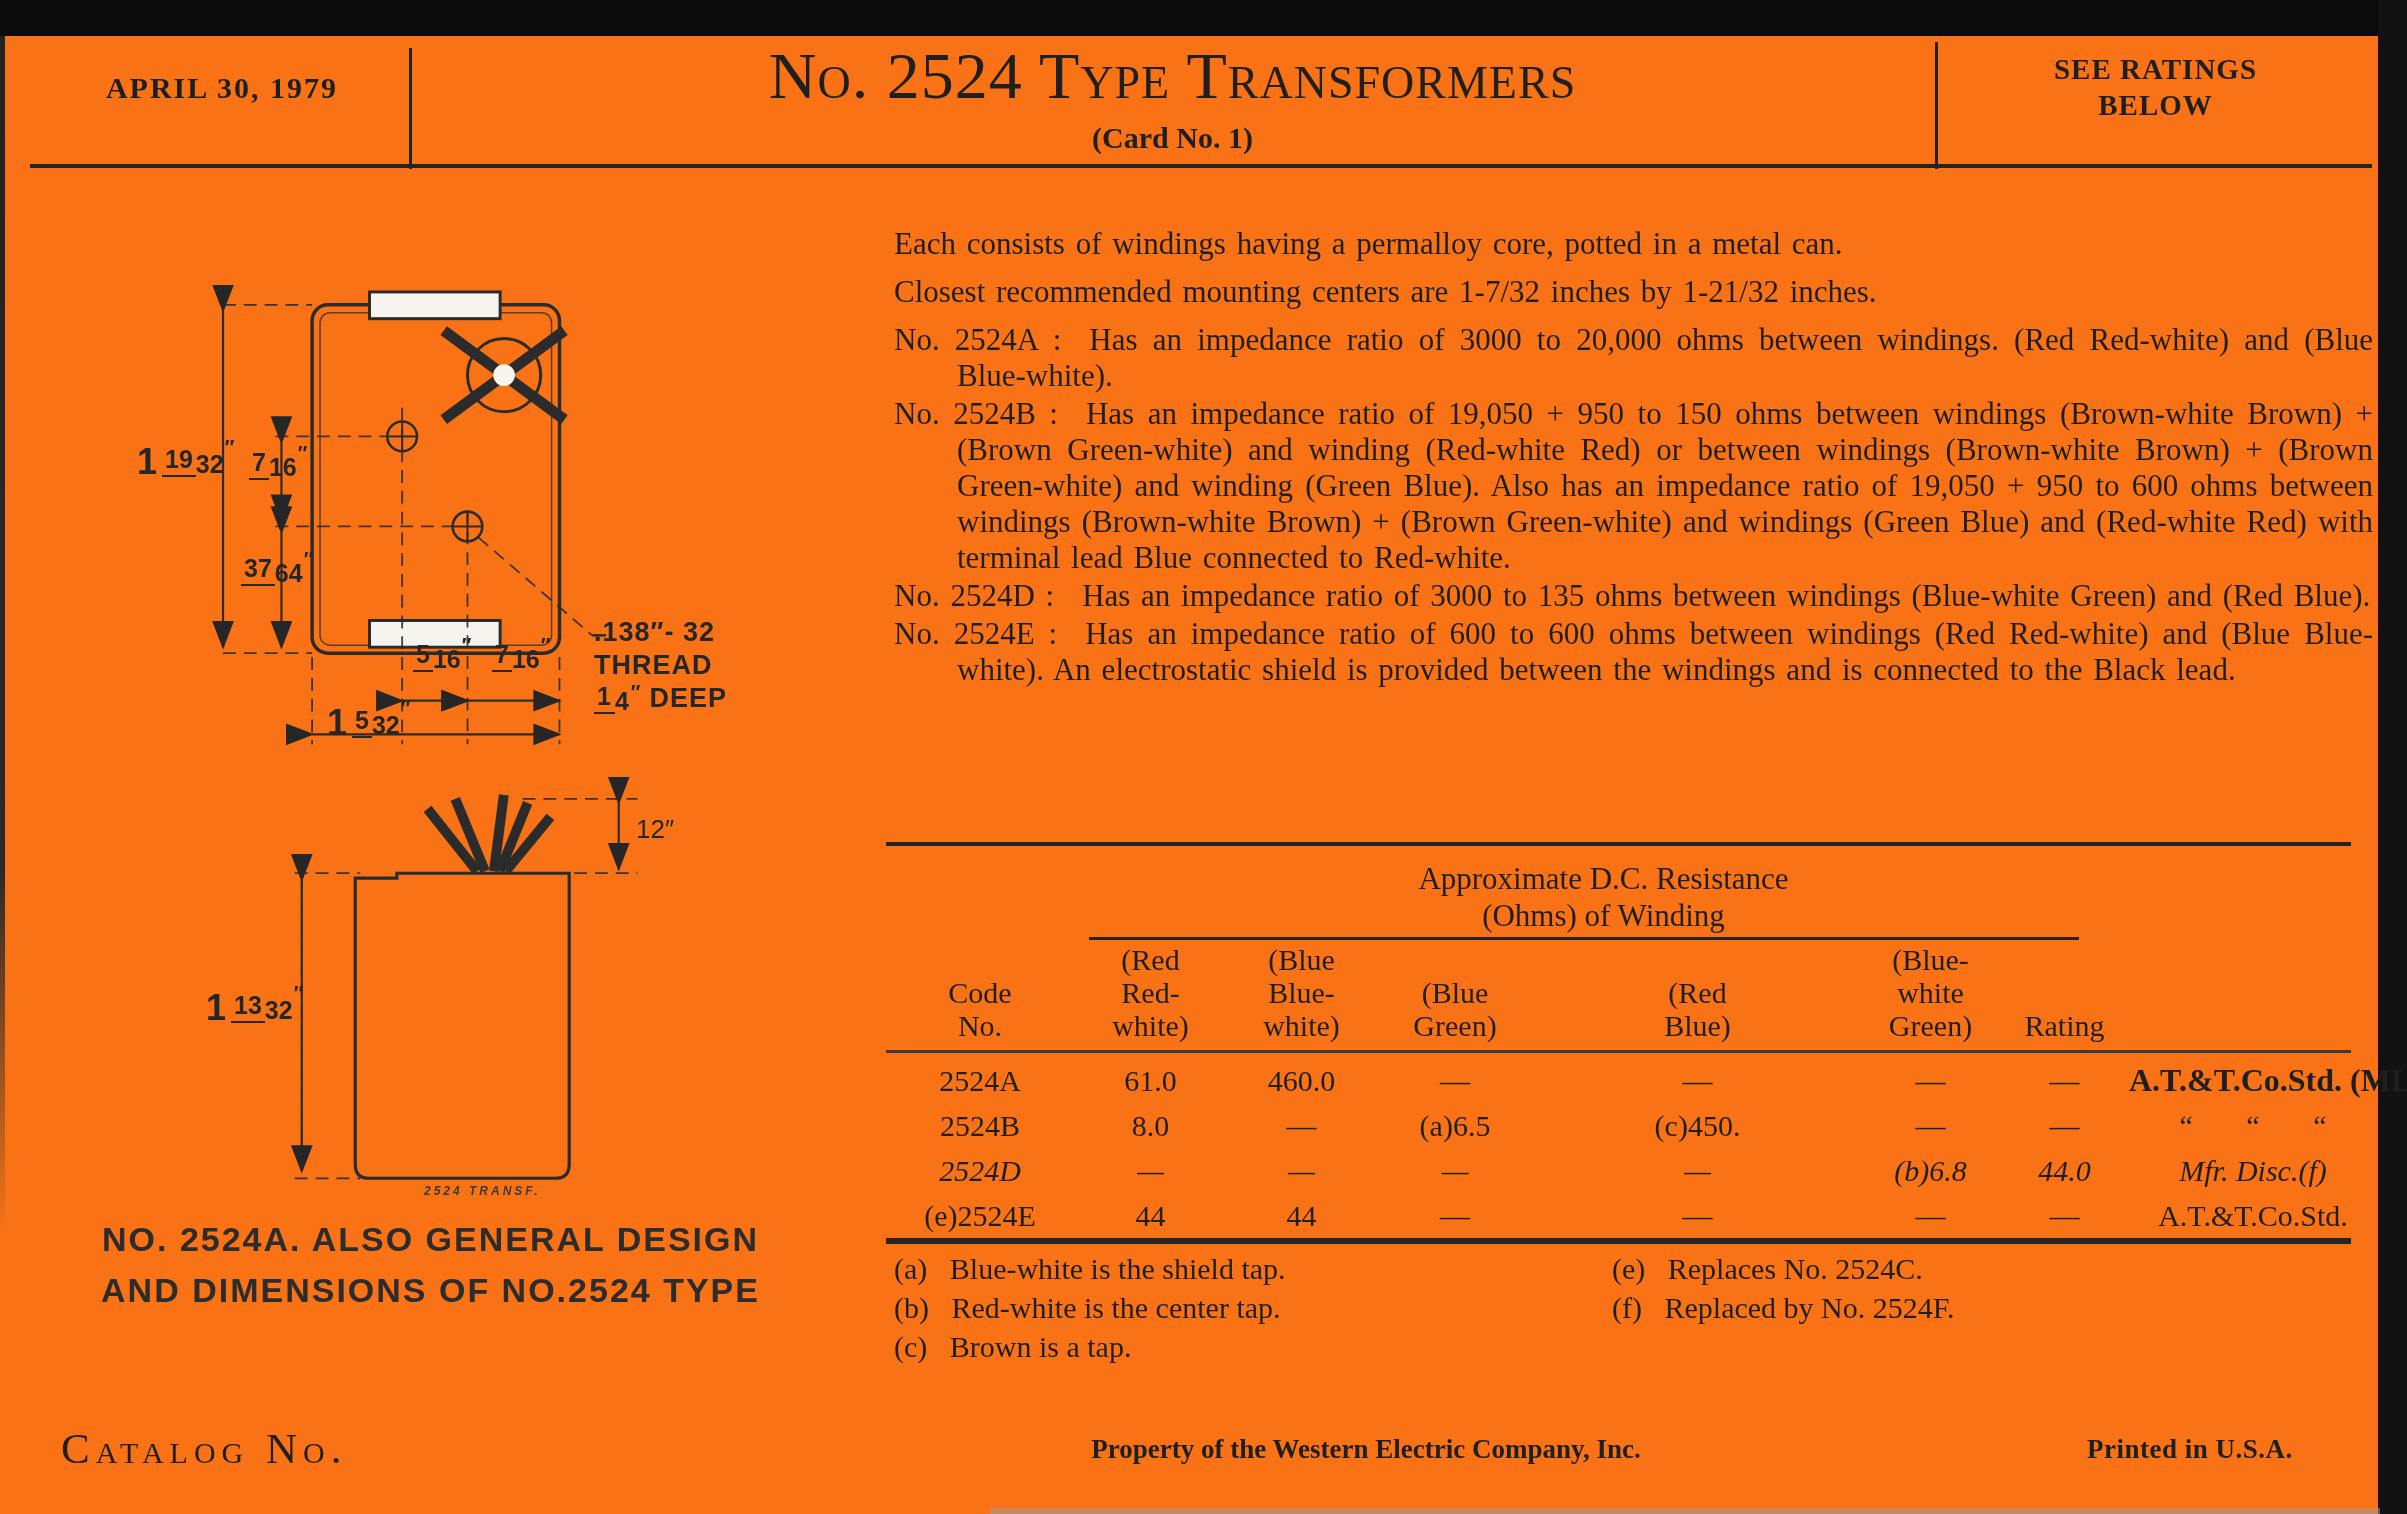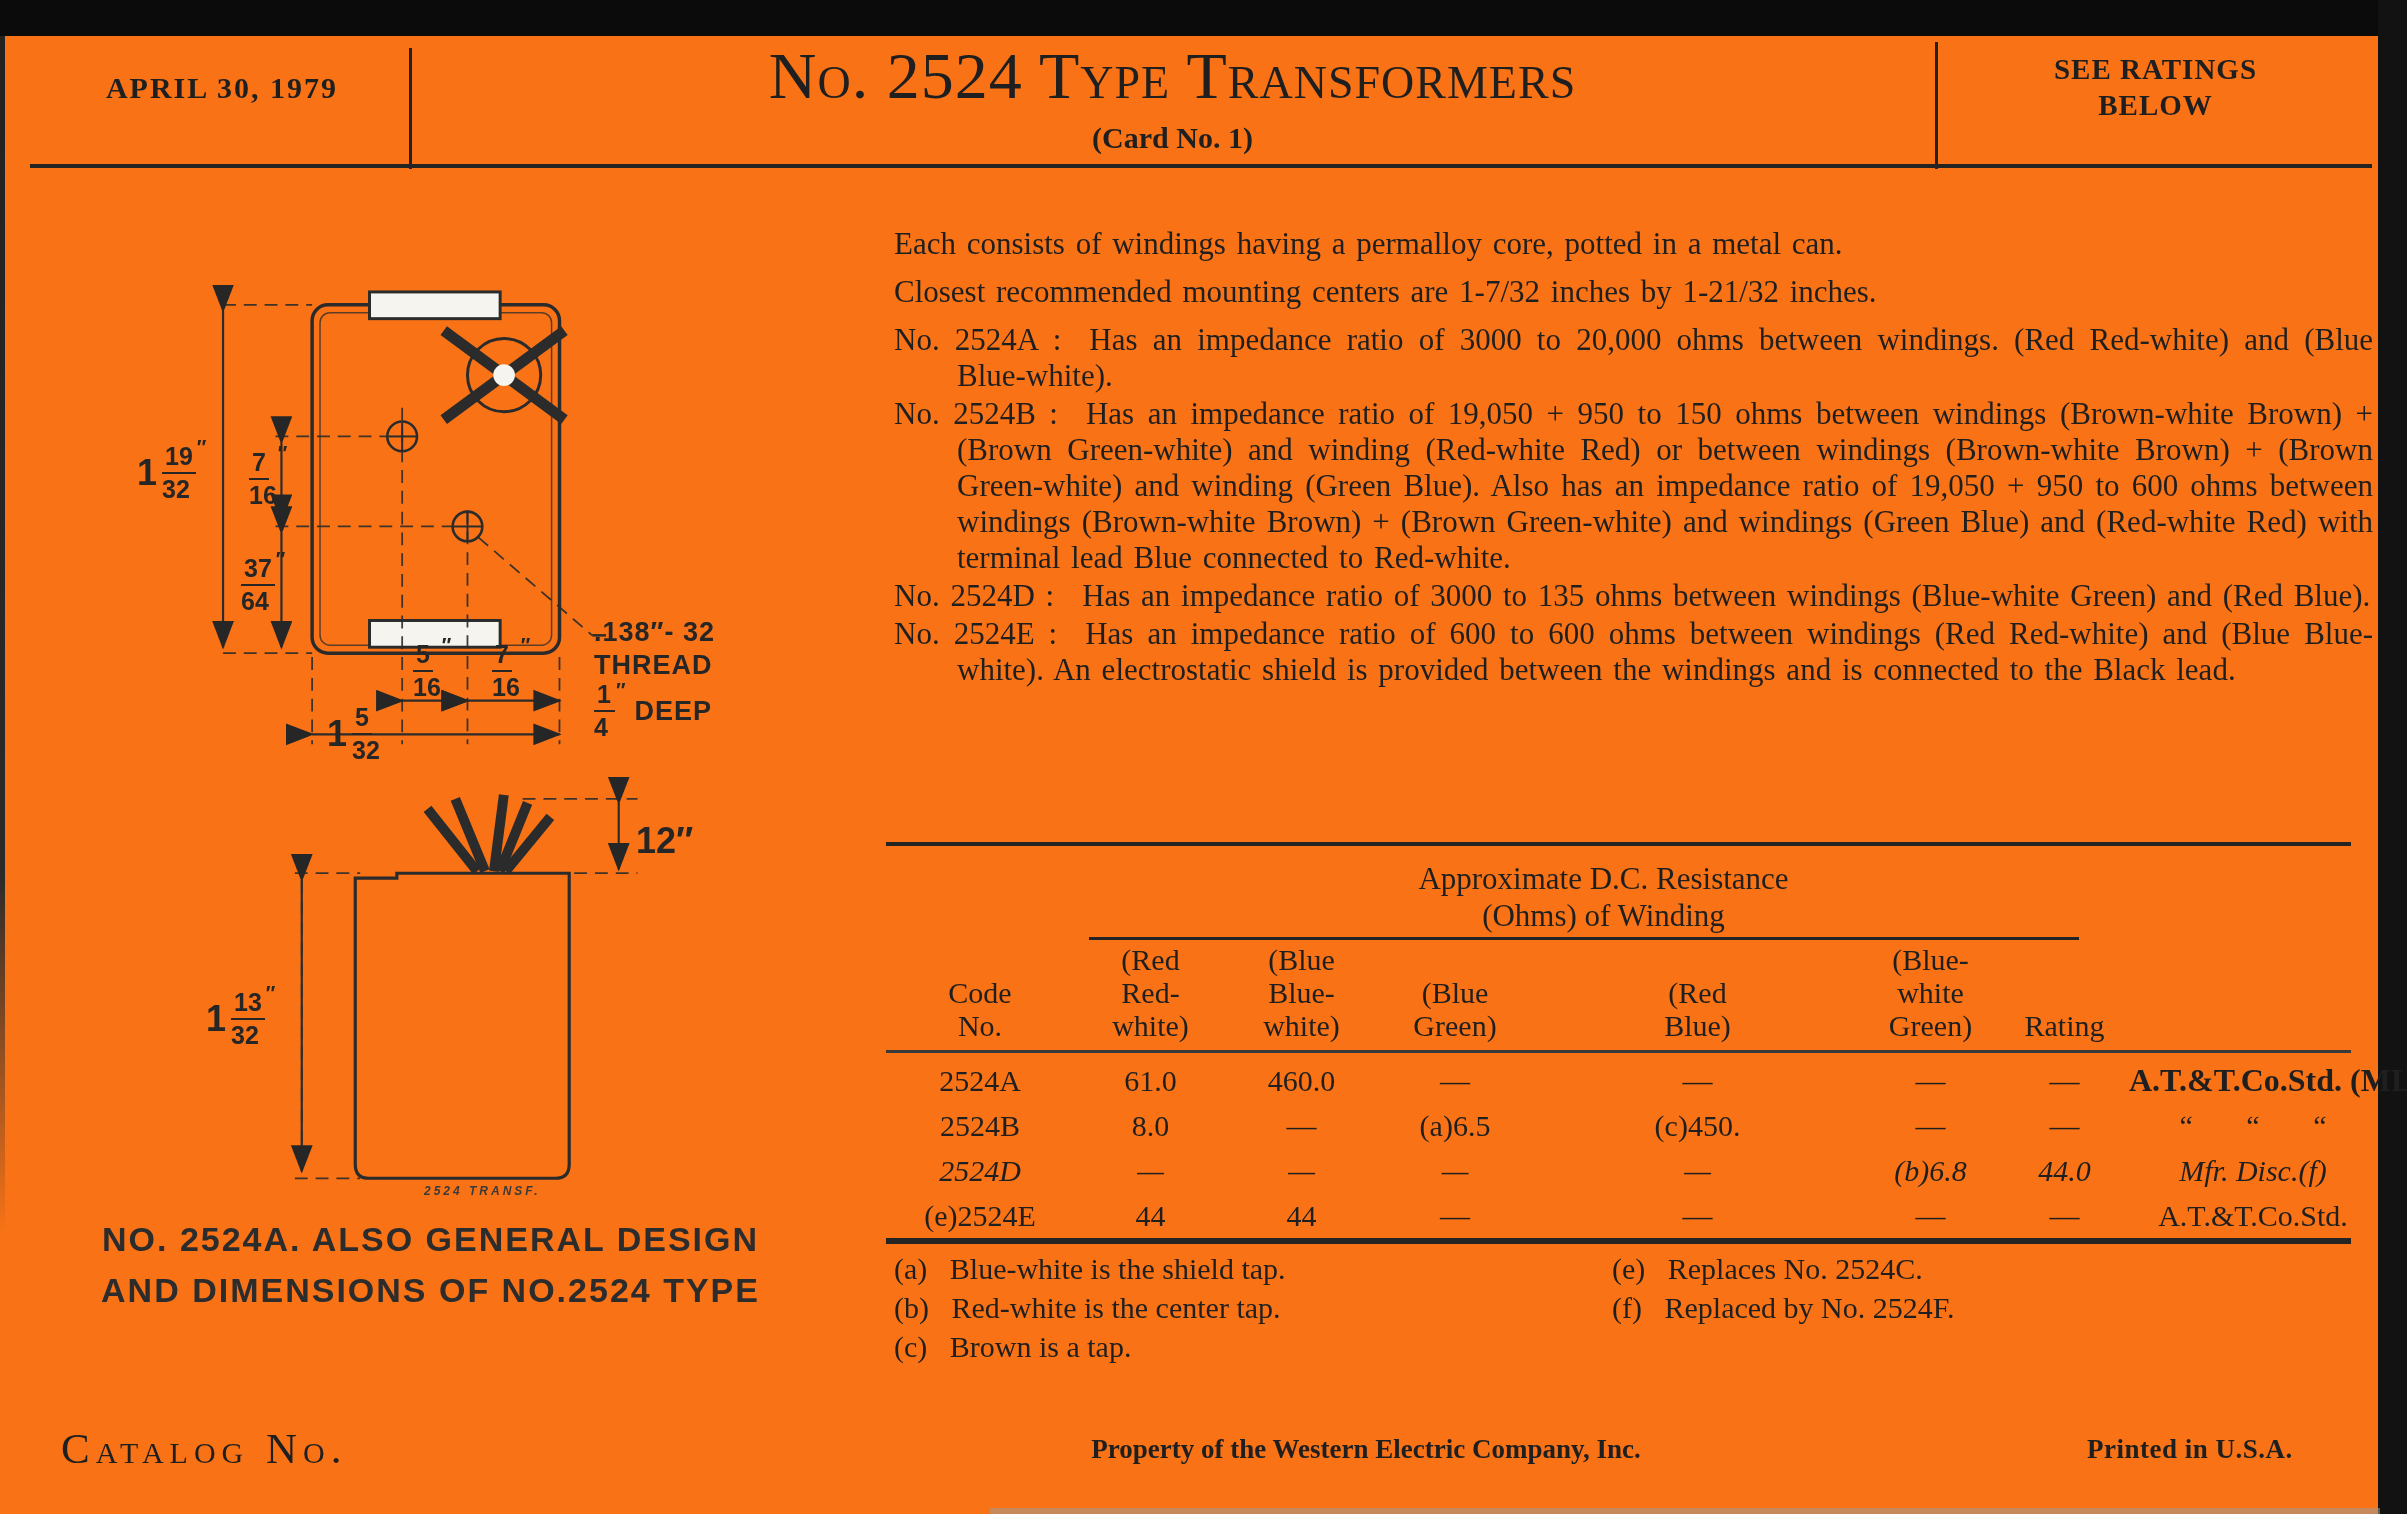--- a/index.html
+++ b/index.html
@@ -56,26 +56,26 @@
   .ftr-catalog{position:absolute;left:61px;top:1424px;font-variant:small-caps;font-size:43px;
                letter-spacing:6px;}
   .ftr-prop{position:absolute;left:891px;top:1434px;width:950px;text-align:center;
             font-weight:bold;font-size:27px;}
   .ftr-printed{position:absolute;left:2087px;top:1434px;font-size:27px;font-weight:bold;letter-spacing:0.5px;}
   
   svg{position:absolute;overflow:visible;}
   .dwg-label{position:absolute;font-family:"Liberation Sans", sans-serif;color:#262626;}
   .frac{display:inline-flex;align-items:center;}
   .frac .whole{font-size:36px;margin-right:5px;line-height:1;}
-  .frac .fr{display:inline-flex;flex-direction:column;align-items:flex-start;line-height:1;}
+  .frac .fr{display:inline-flex;flex-direction:row;align-items:flex-end;line-height:1;}
   .frac .num{font-size:25px;padding:0 3px 3px 3px;border-bottom:2.5px solid #262626;font-weight:bold;}
   .frac .den{font-size:25px;padding-top:3px;font-weight:bold;}
   .frac .whole, .frac .num, .frac .den{font-weight:bold;}
   .frac .unit{font-size:20px;align-self:flex-start;margin-top:-8px;margin-left:1px;font-weight:bold;}
-  .simple-dim{font-size:36px;font-weight:bold;margin-top:6px;}
+  .simple-dim{font-size:26px;font-weight:normal;}
   .thread-callout{font-size:27px;font-weight:bold;line-height:33px;letter-spacing:1px;}
   .thread-frac-line{display:flex;align-items:center;gap:8px;}
   .can-label{font-size:12px;font-weight:bold;letter-spacing:3px;font-style:italic;color:#3a3a3a;}
   .caption{position:absolute;left:59px;width:743px;text-align:center;
            font-family:"Liberation Sans", sans-serif;font-weight:bold;font-size:34px;
            letter-spacing:2px;color:#2c2c2c;}
 </style>
 </head>
 <body>
 

